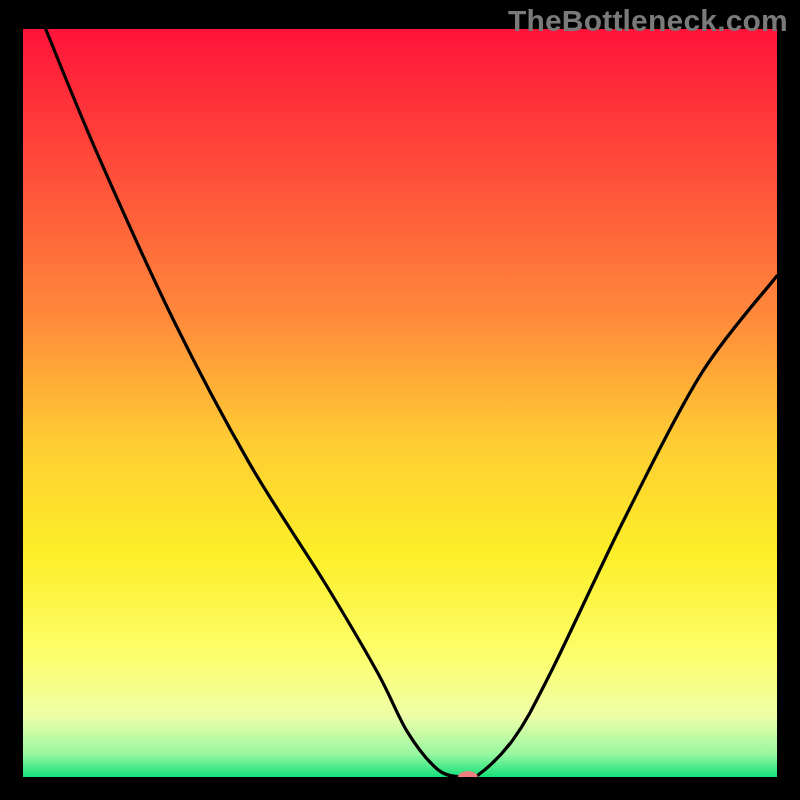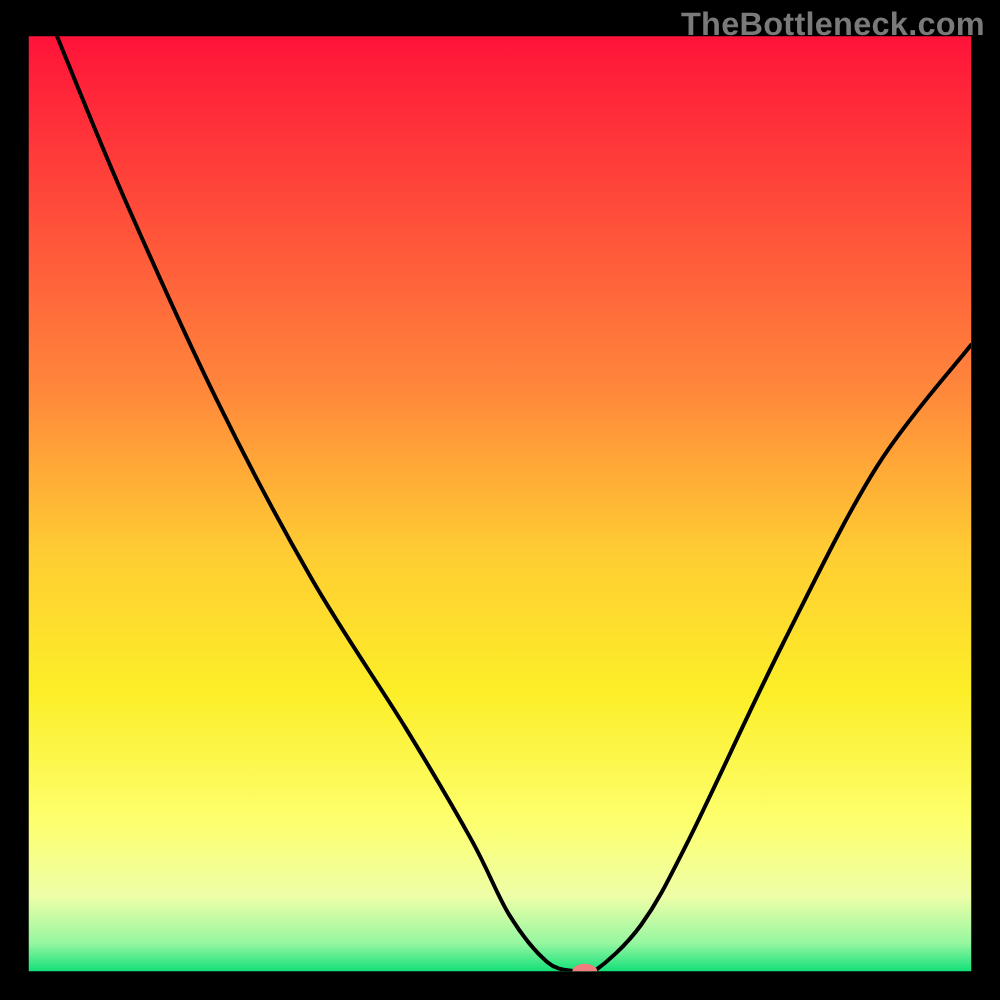--- a/index.html
+++ b/index.html
@@ -16,21 +16,21 @@
     top: 0;
     width: 800px;
     height: 800px;
     background: #000;
   }
   .watermark {
     position: absolute;
     top: 4px;
     right: 12px;
     font-family: Arial, Helvetica, sans-serif;
-    font-size: 26px;
+    font-size: 30px;
     font-weight: 600;
     color: #7a7a7a;
     letter-spacing: 0.2px;
   }
   svg {
     display: block;
     position: absolute;
     left: 0;
     top: 0;
   }

